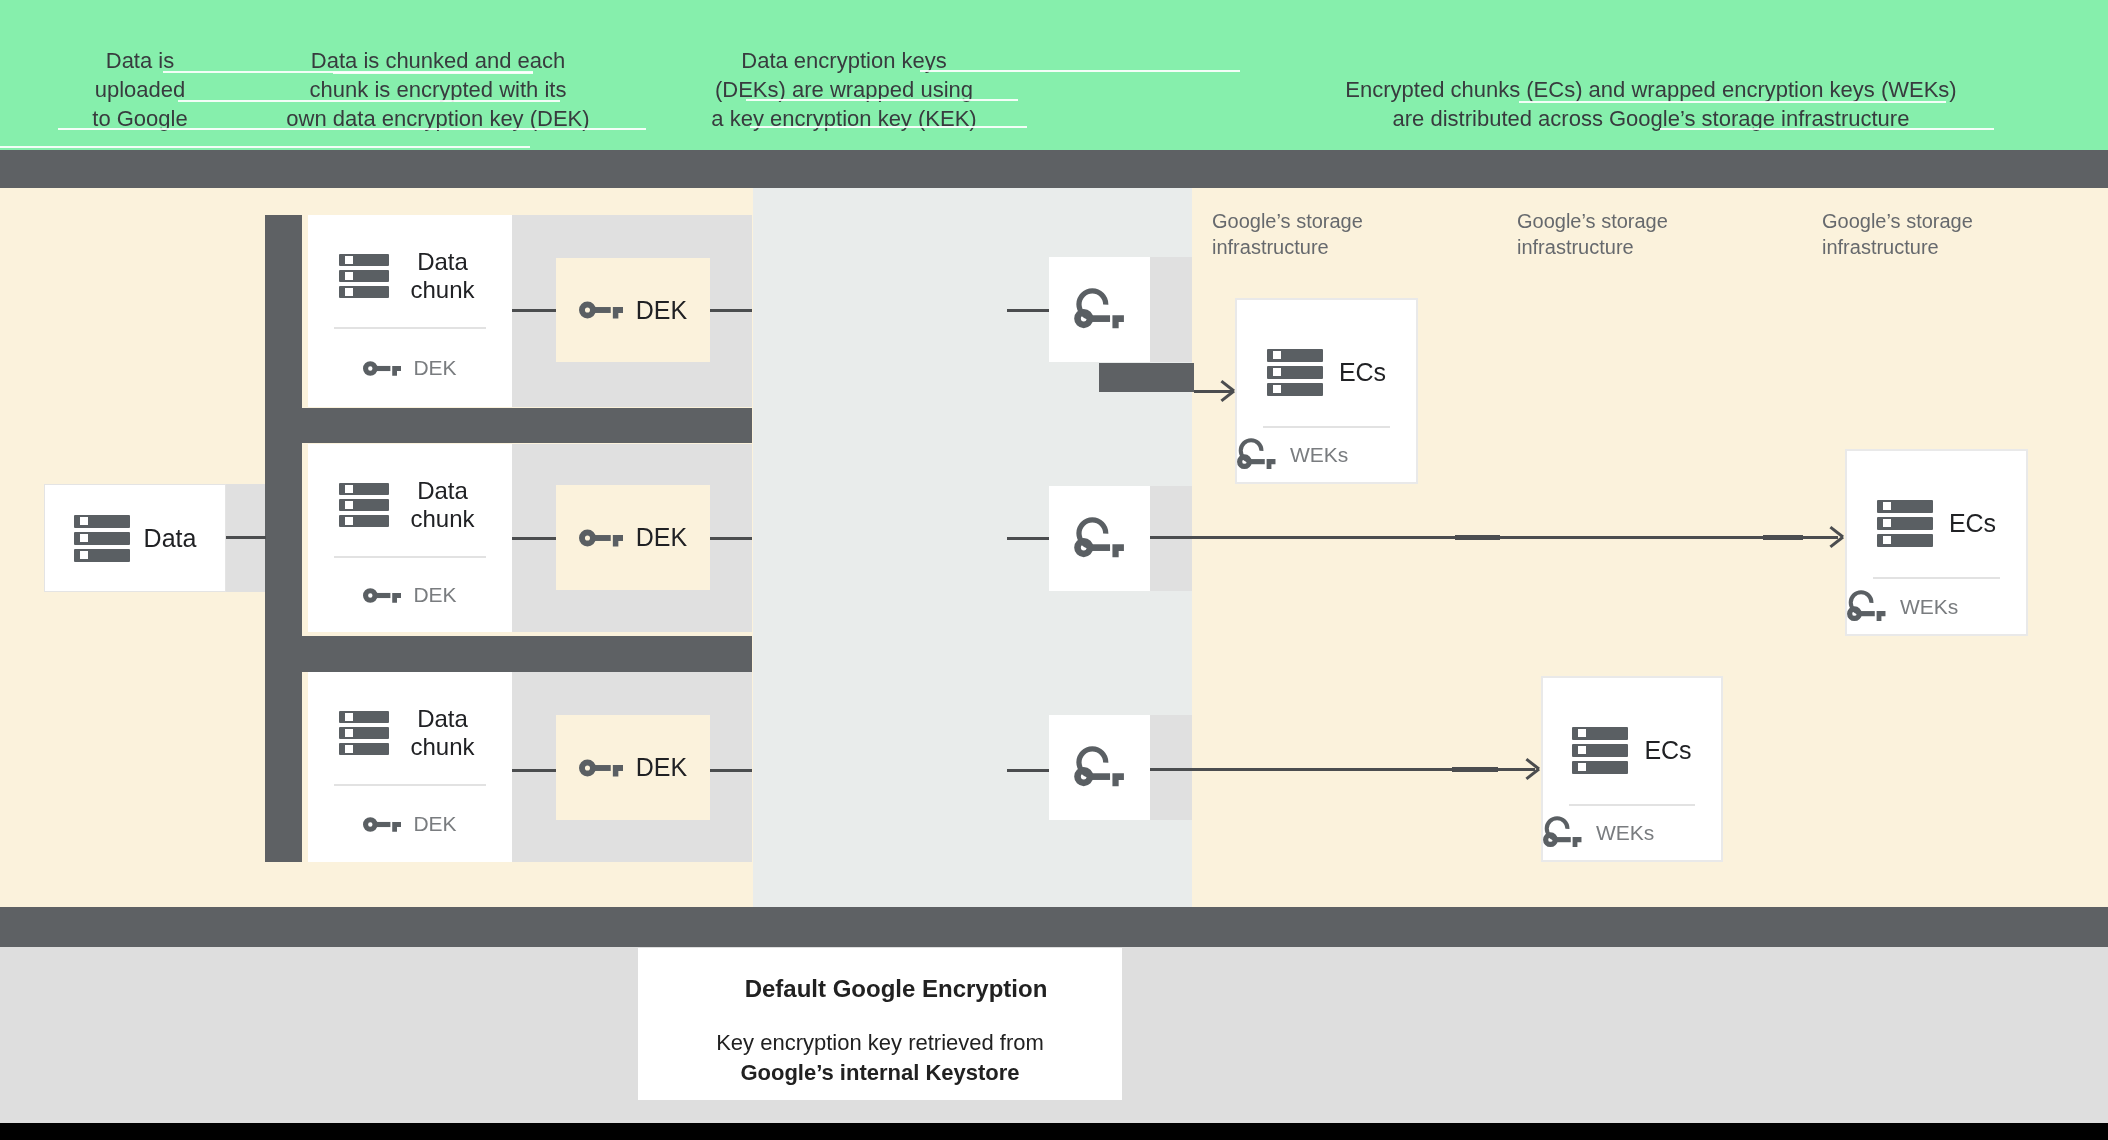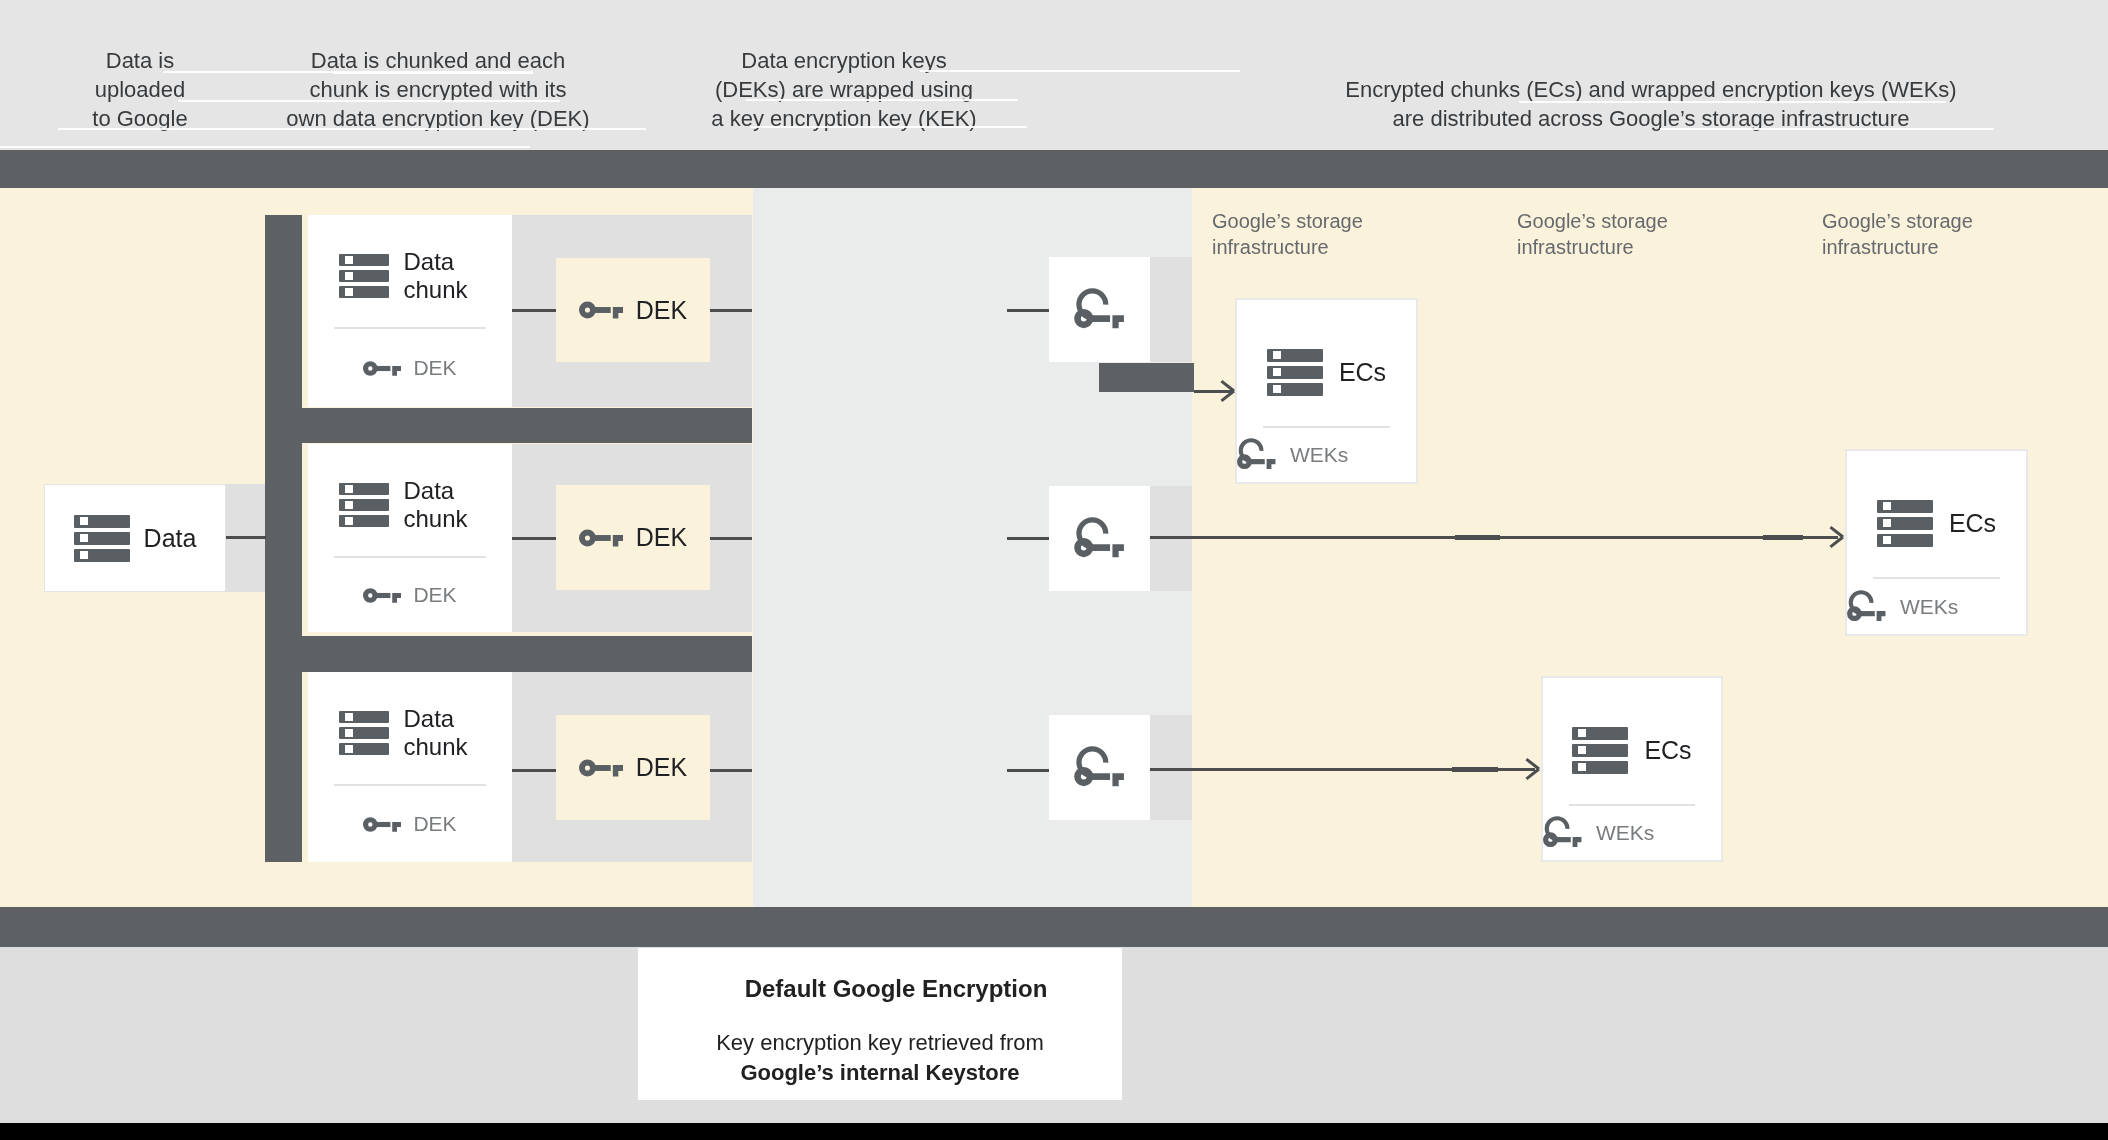--- a/index.html
+++ b/index.html
@@ -1,16 +1,16 @@
 <!DOCTYPE html>
 <html><head>
 <meta charset="utf-8">
 <style>
   html,body{margin:0;padding:0;background:#000;}
-  #stage{position:relative;width:2108px;height:1140px;background:#e5e5e5;overflow:hidden;
+  #stage{position:relative;width:2108px;height:1140px;background:#86efac;overflow:hidden;
          font-family:"Liberation Sans","DejaVu Sans",sans-serif;}
   .abs{position:absolute;}
   
   .hdr{position:absolute;color:#383B3E;font-size:22px;line-height:29px;text-align:center;}
   .streak{position:absolute;height:2px;background:rgba(255,255,255,0.9);}
   
   .graybar{position:absolute;left:0;width:2108px;height:40px;background:#5E6164;}
   #diagram{position:absolute;left:0;top:188px;width:2108px;height:719px;}
   .region{position:absolute;top:0;height:719px;}
   .darkfill{background:#5E6164;}
@@ -20,21 +20,21 @@
   .bordered{border:2px solid #E9E9E9;}
   .panel{position:absolute;background:#E0E0E0;}
   .cc{display:flex;align-items:center;justify-content:center;}
   .dek-box{position:absolute;background:#FBF2DC;display:flex;align-items:center;justify-content:center;gap:13px;}
   .kek-box{position:absolute;background:#E5F1EA;border:2px solid #DCEBE2;box-sizing:border-box;
            display:flex;align-items:center;justify-content:center;gap:13px;}
   .box-label{color:#202124;font-size:25px;}
   .gray-label{color:#797C7F;font-size:21px;}
   .chunk-box{display:flex;flex-direction:column;}
   .chunk-top{height:102px;display:flex;align-items:center;justify-content:center;gap:15px;padding-top:10px;}
-  .chunk-title{color:#202124;font-size:24px;line-height:28px;width:78px;}
+  .chunk-title{color:#202124;font-size:24px;line-height:28px;width:78px;text-align:center;}
   .divider{height:2px;background:#E2E2E2;margin:0 26px;}
   .chunk-keyrow{flex:1;display:flex;align-items:center;justify-content:center;gap:12px;}
   .ecs-box{display:flex;flex-direction:column;}
   .ecs-top{height:108px;display:flex;align-items:center;justify-content:center;gap:16px;padding-top:18px;}
   .ecs-keyrow{flex:1;display:flex;align-items:center;gap:13px;}
   
   .server{display:flex;flex-direction:column;gap:4px;}
   .server .bar{background:#5A5F63;border-radius:1px;position:relative;}
   .server .bar::before{content:"";position:absolute;left:6px;top:50%;transform:translateY(-50%);
                        width:8px;height:8px;background:#fff;}

